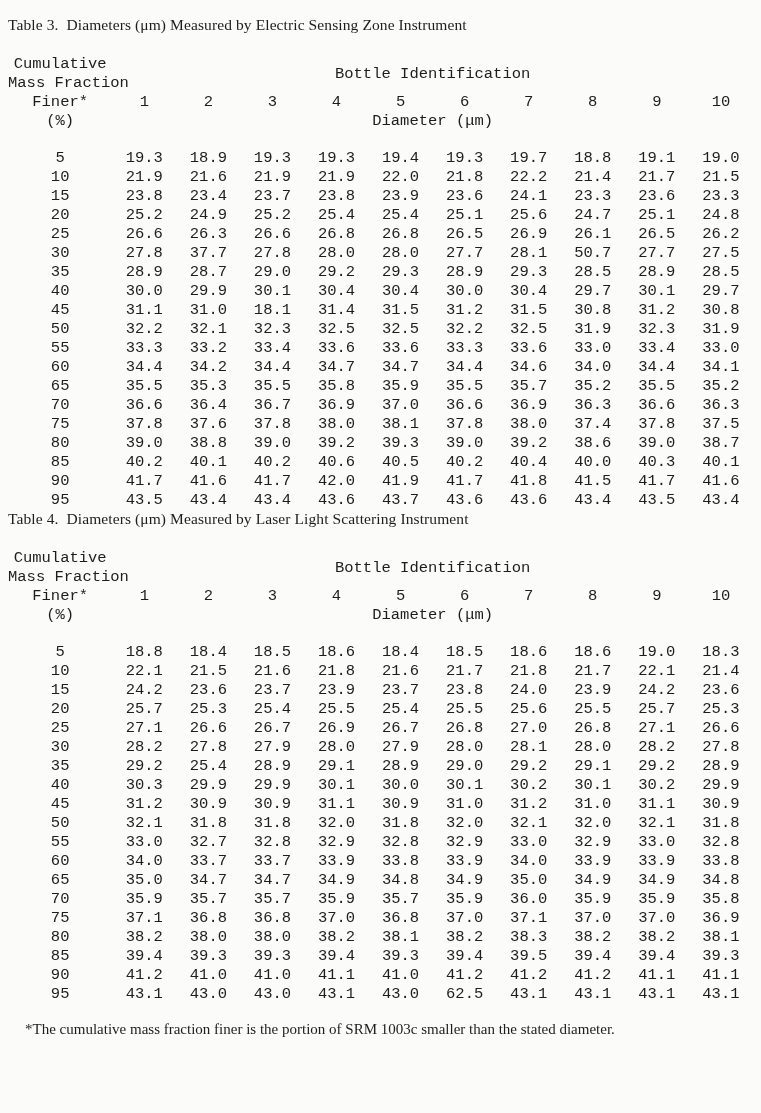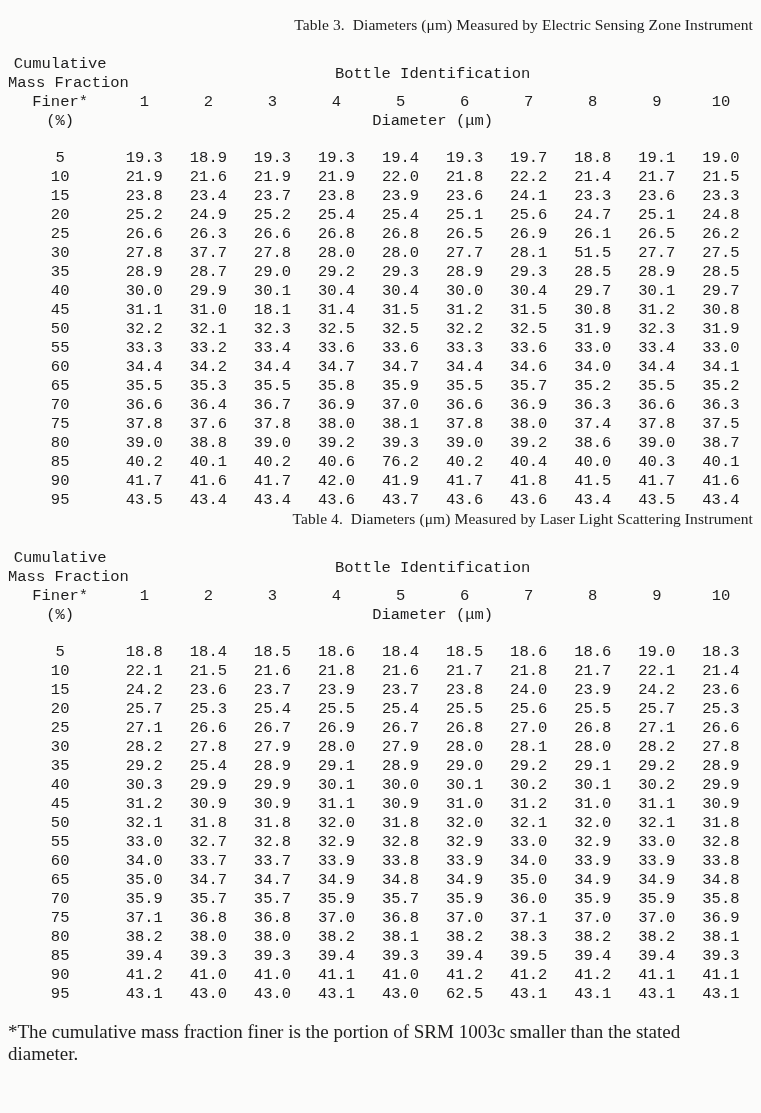--- a/index.html
+++ b/index.html
@@ -9,21 +9,21 @@
     box-sizing: border-box;
     background: #fbfbfa;
     color: #1d1d1d;
     font-family: "Liberation Serif", serif;
     padding: 16px 8px 0 8px;
     overflow: hidden;
   }
   .title {
     font-size: 15.5px;
     font-weight: normal;
-    text-align: right;
+    text-align: left;
     margin: 0 0 21px 0;
     white-space: pre-wrap;
     letter-spacing: 0.1px;
   }
   .doc-table {
     width: 745px;
     margin: 0 auto;
     border-collapse: collapse;
     table-layout: fixed;
     font-family: Liberation Mono, monospace;
@@ -38,22 +38,22 @@
     overflow: visible;
   }
   col.c-label { width: 14%; }
   col.c-data  { width: 8.6%; }
   thead td.bottle { vertical-align: middle; }
   thead tr.units td { padding-bottom: 18px; }
   tbody td { height: 20px; line-height: 20px; }
   .tbl-section { margin: 0; }
   .tbl-section.second { }
   .footnote {
-    font-size: 19px;
-    margin: 17px 0 0 0;
+    font-size: 15px;
+    margin: 17px 0 0 17px;
     text-align: left;
   }
 </style>
 </head>
 <body>
 
 <main class="page">
 
   <section class="tbl-section">
     <h2 class="title">Table 3.  Diameters (μm) Measured by Electric Sensing Zone Instrument</h2>
@@ -165,21 +165,21 @@
           </tr>
           <tr>
             <td>30</td>
             <td>27.8</td>
             <td>37.7</td>
             <td>27.8</td>
             <td>28.0</td>
             <td>28.0</td>
             <td>27.7</td>
             <td>28.1</td>
-            <td>51.5</td>
+            <td>50.7</td>
             <td>27.7</td>
             <td>27.5</td>
           </tr>
           <tr>
             <td>35</td>
             <td>28.9</td>
             <td>28.7</td>
             <td>29.0</td>
             <td>29.2</td>
             <td>29.3</td>
@@ -305,21 +305,21 @@
             <td>38.6</td>
             <td>39.0</td>
             <td>38.7</td>
           </tr>
           <tr>
             <td>85</td>
             <td>40.2</td>
             <td>40.1</td>
             <td>40.2</td>
             <td>40.6</td>
-            <td>76.2</td>
+            <td>40.5</td>
             <td>40.2</td>
             <td>40.4</td>
             <td>40.0</td>
             <td>40.3</td>
             <td>40.1</td>
           </tr>
           <tr>
             <td>90</td>
             <td>41.7</td>
             <td>41.6</td>

